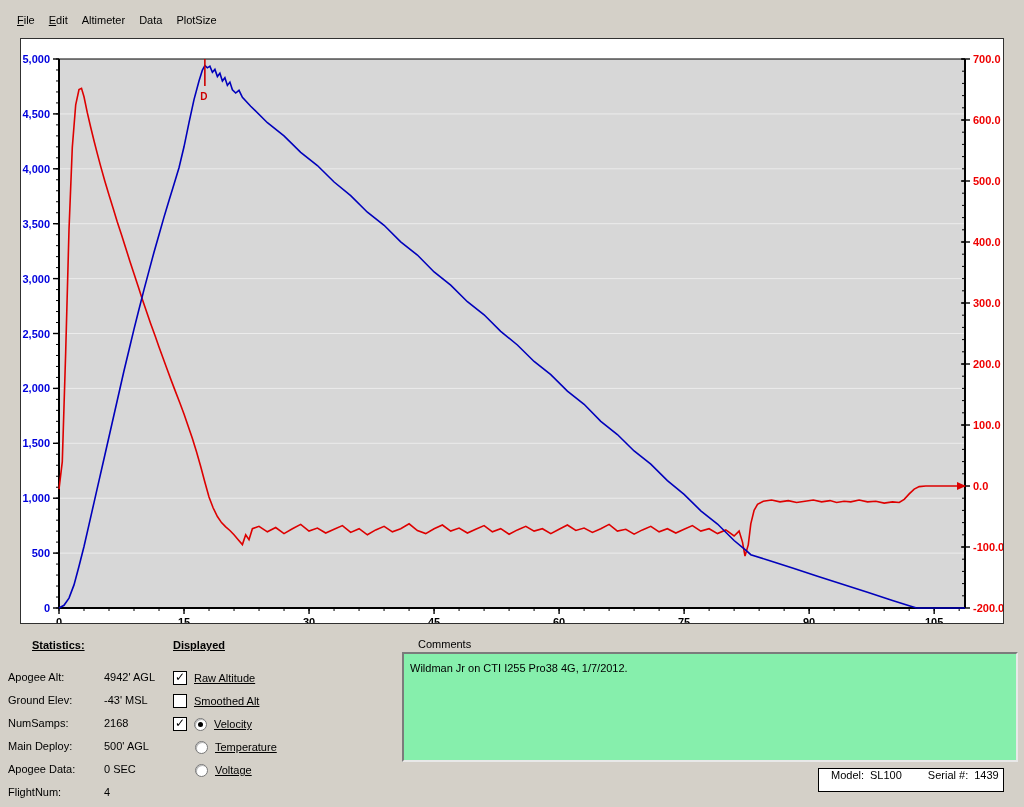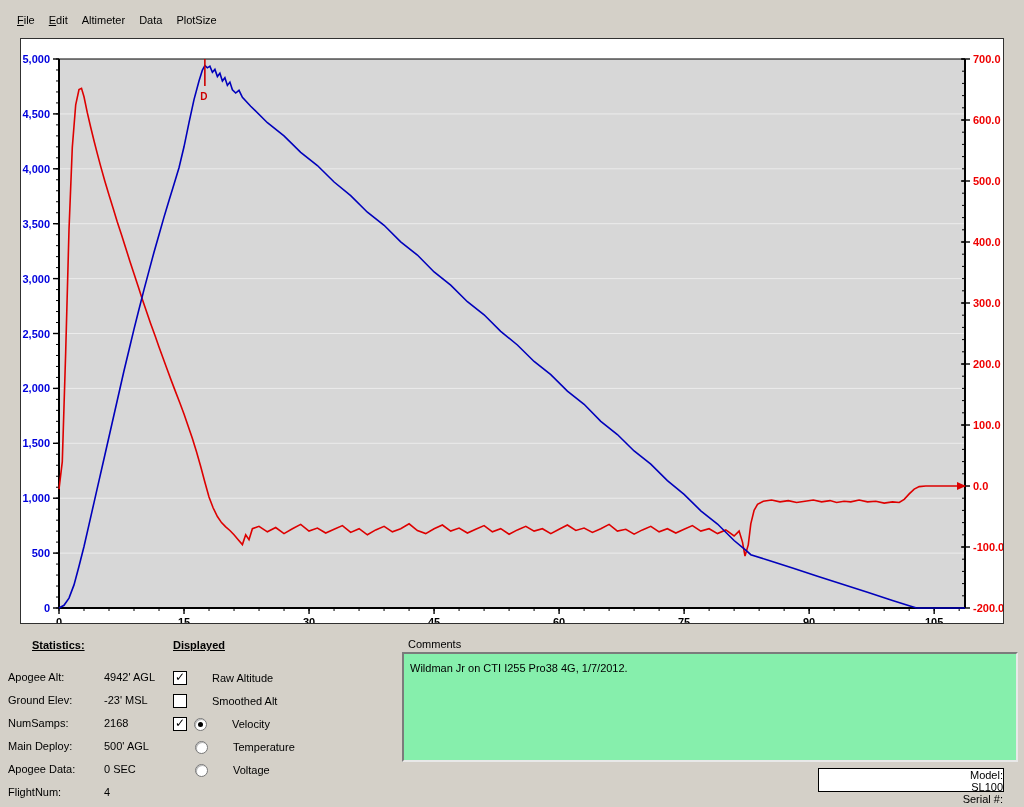--- a/index.html
+++ b/index.html
@@ -28,32 +28,32 @@
   .displayed { position:absolute; left:173px; top:639px; width:130px; }
   .opt-row { display:flex; align-items:center; height:14px; margin-bottom:9px; }
   .cb { width:12px; height:12px; background:#fff; border:1px solid #000;
         position:relative; flex:0 0 auto; }
   .cb.checked::after { content:"\2713"; position:absolute; left:1px; top:-2px;
         font-size:12px; font-weight:bold; color:#000; }
   .radio { width:11px; height:11px; border-radius:50%; background:#fff;
         border:1px solid #777; box-shadow: inset 1px 1px 0 #b8b8b8; position:relative; flex:0 0 auto; }
   .radio.checked::after { content:""; position:absolute; left:3px; top:3px;
         width:5px; height:5px; border-radius:50%; background:#000; }
-  .opt-label { margin-left:25px; white-space:nowrap; }
+  .opt-label { margin-left:7px; white-space:nowrap;text-decoration:underline; }
   .indent { width:22px; flex:0 0 auto; }
   .gap7 { width:7px; flex:0 0 auto; }
   
-  .comments-label { position:absolute; left:408px; top:638px;text-align:right; }
+  .comments-label { position:absolute; left:418px; top:638px;text-align:right; }
   .comments-box { position:absolute; left:402px; top:652px; width:598px; height:98px;
         background:#86efac; border:2px solid; border-color:#7b7b7b #e8e8e8 #e8e8e8 #7b7b7b;
         padding:8px 8px 0 6px; box-sizing:content-box; overflow:hidden; }
   
   .model-box { position:absolute; left:818px; top:768px; width:186px; height:24px;
-        background:#fff; border:1px solid #000; display:flex; align-items:flex-end;
-        padding-left:12px; box-sizing:border-box;flex-direction:column; }
+        background:#fff; border:1px solid #000; display:flex; align-items:flex-start;
+        padding-left:12px; box-sizing:border-box; }
   .model-box span { white-space:nowrap; }
   .mb-gap-sm { width:6px; } .mb-gap-lg { width:26px; }
   
   .tick-label { font-family:"Liberation Sans","DejaVu Sans",sans-serif;
                 font-size:11px; font-weight:bold; }
 </style>
 </head>
 <body>
 
 <div class="menubar">
@@ -281,21 +281,21 @@
 </div>
 
 <div class="stats">
   <div class="section-title">Statistics:</div>
   <div class="stat-row">
     <span class="stat-label">Apogee Alt:</span>
     <span class="stat-value">4942' AGL</span>
   </div>
   <div class="stat-row">
     <span class="stat-label">Ground Elev:</span>
-    <span class="stat-value">-23' MSL</span>
+    <span class="stat-value">-43' MSL</span>
   </div>
   <div class="stat-row">
     <span class="stat-label">NumSamps:</span>
     <span class="stat-value">2168</span>
   </div>
   <div class="stat-row">
     <span class="stat-label">Main Deploy:</span>
     <span class="stat-value">500' AGL</span>
   </div>
   <div class="stat-row">

